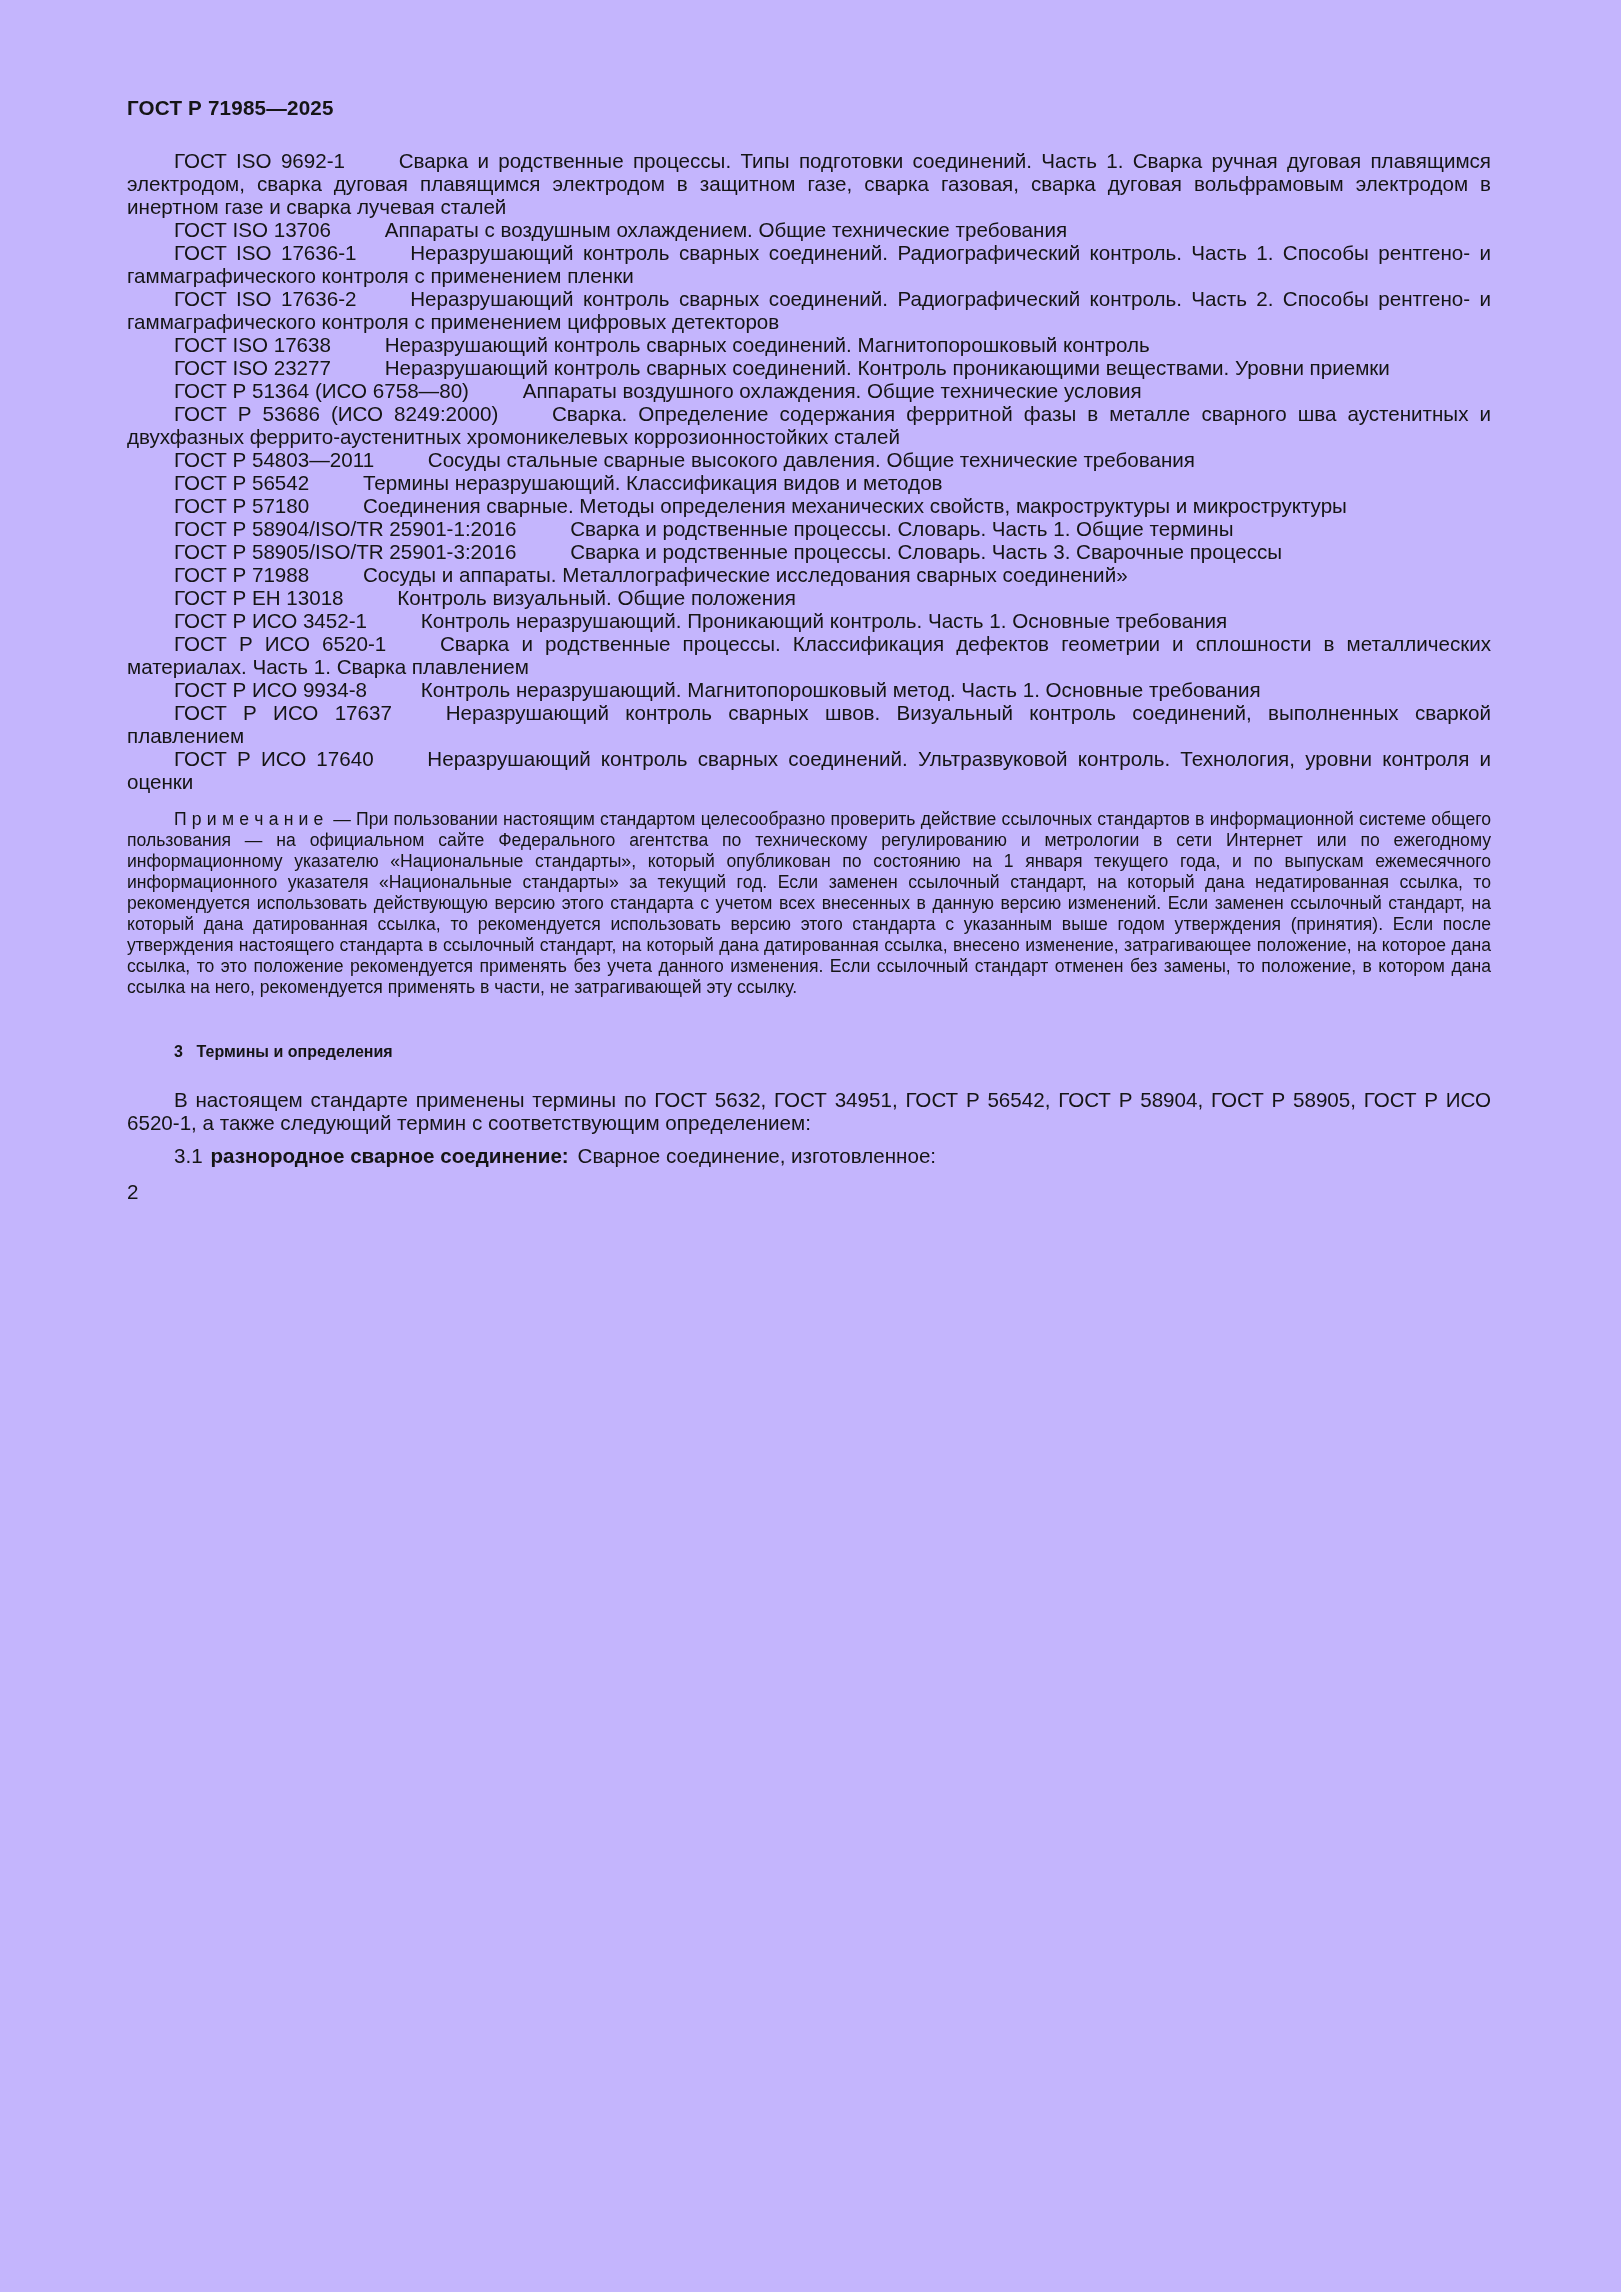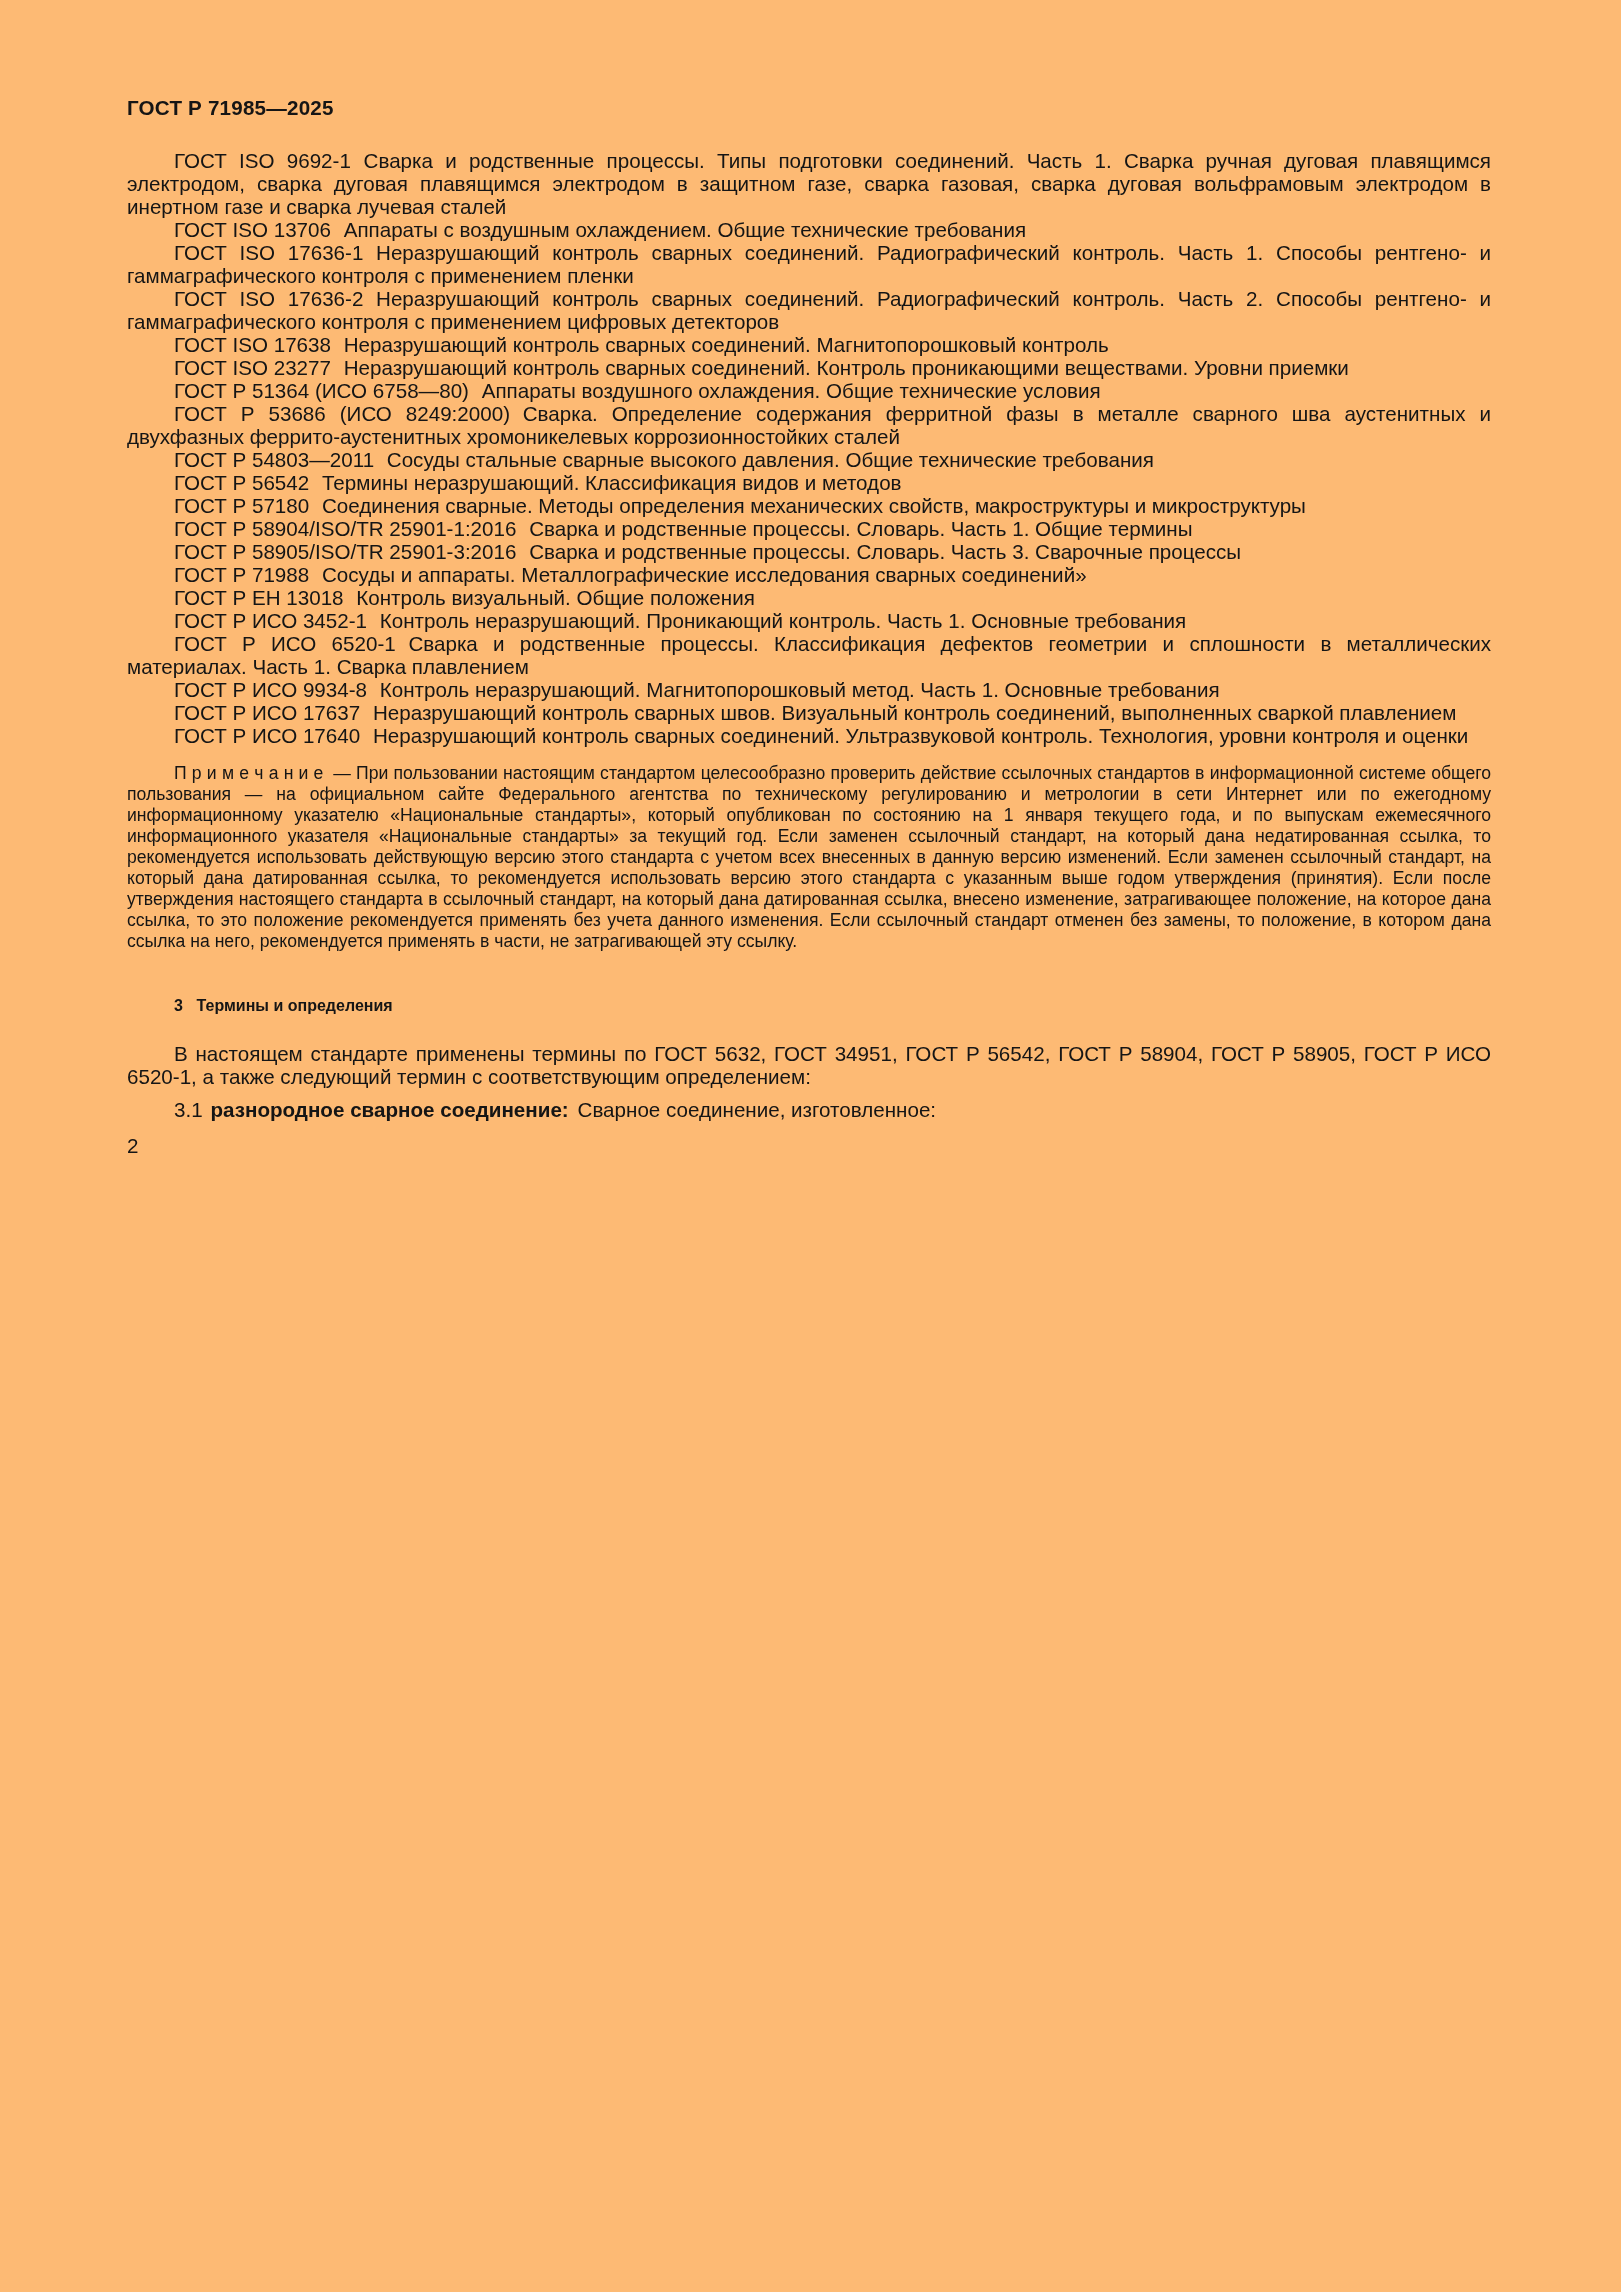--- a/index.html
+++ b/index.html
@@ -2,21 +2,21 @@
 <html lang="ru"><head>
 <meta charset="utf-8">
 <style>
   * { margin: 0; padding: 0; box-sizing: border-box; }
   html, body { background: #e9e9e9; }
   .page {
     position: relative;
     width: 1621px;
     height: 2293px;
     margin: 0 auto;
-    background: #fdba74;
+    background: #c4b5fd;
     font-family: "Liberation Sans", sans-serif;
     color: #151515;
     overflow: hidden;
   }
   .content {
     position: absolute;
     left: 127px;
     top: 96px;
     width: 1364px;
   }
@@ -25,21 +25,21 @@
     font-size: 20.6px;
     letter-spacing: 0.2px;
     margin-bottom: 29px;
   }
   p.ref, p.body-par {
     font-size: 20.6px;
     line-height: 23px;
     text-align: justify;
     text-indent: 47px;
   }
-  .ref-title { padding-left: 12.7px; }
+  .ref-title { padding-left: 12.7px; margin-left: 41px; }
   p.note {
     margin-top: 15.7px;
     font-size: 17.6px;
     line-height: 21px;
     text-align: justify;
     text-indent: 47px;
   }
   .note-label { padding-right: 9.8px; }
   h2.section-heading {
     margin-top: 45px;

